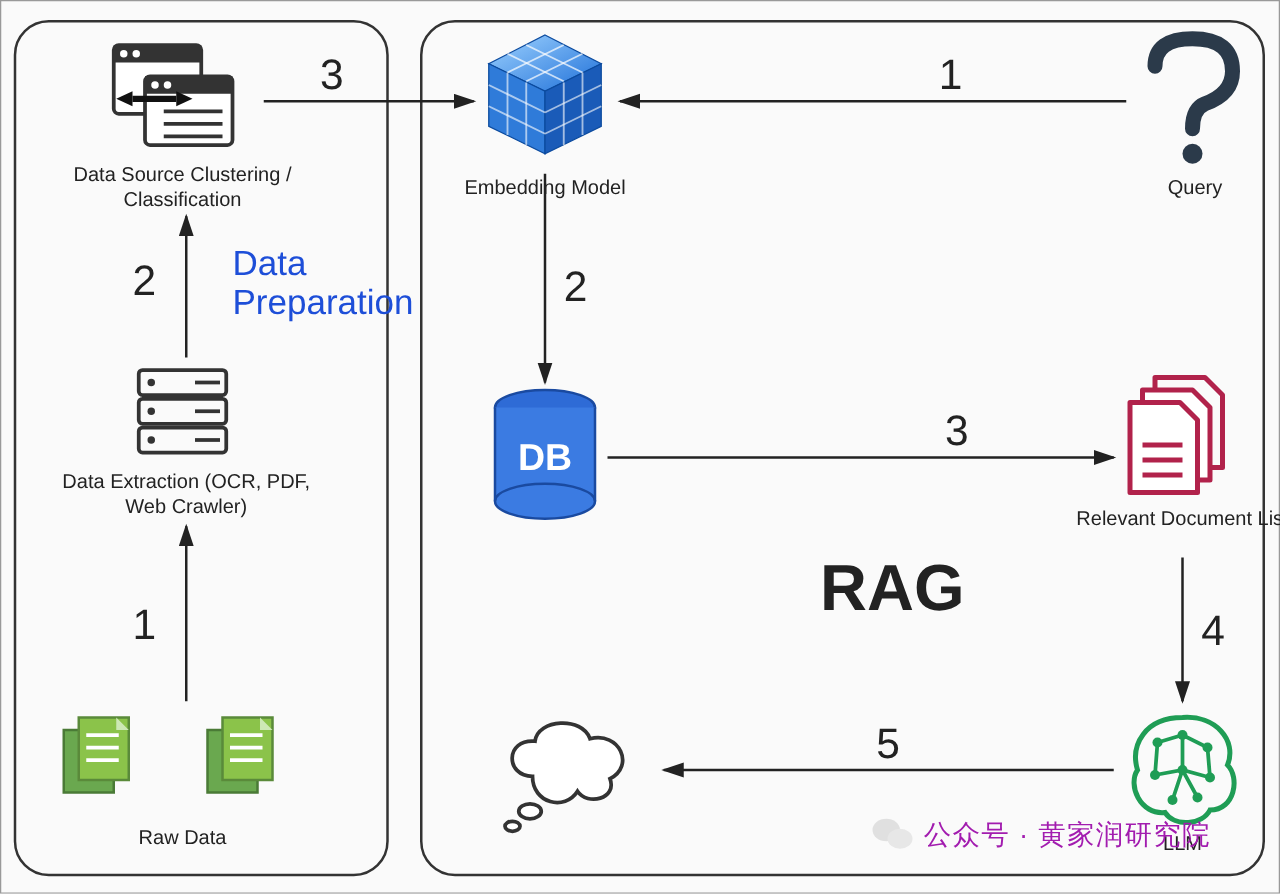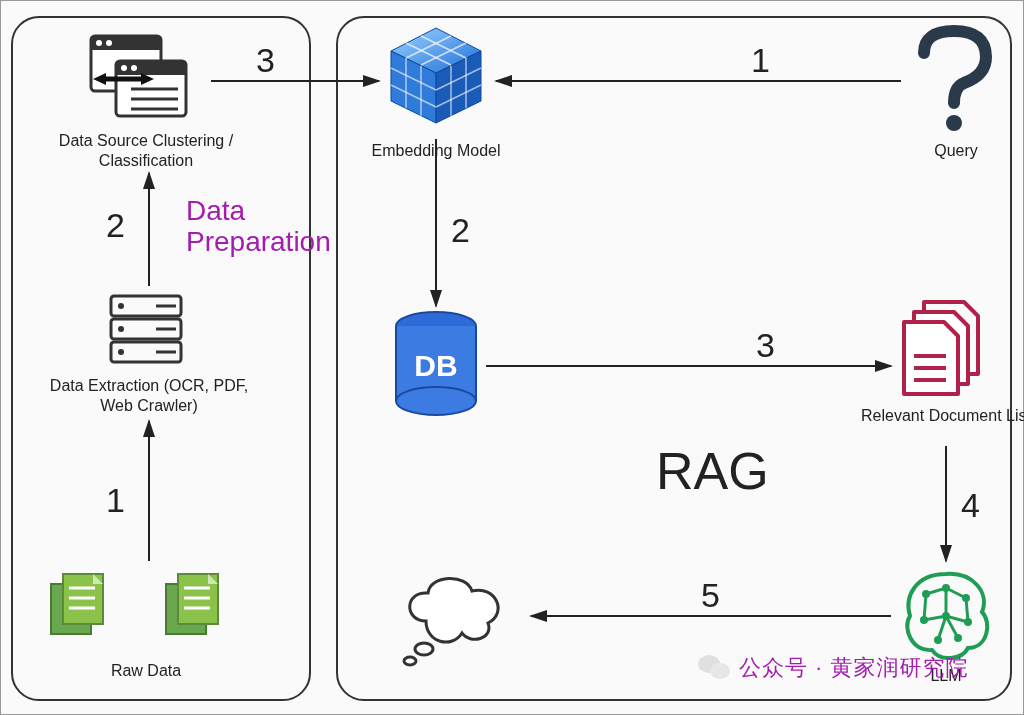--- a/index.html
+++ b/index.html
@@ -39,28 +39,28 @@
   }
   .big-num {
     position: absolute;
     font-size: 34px;
     color: #222;
     font-weight: 400;
   }
   .section-label {
     position: absolute;
     font-size: 28px;
-    color: #a21caf;
+    color: #1d4ed8;
     line-height: 1.1;
   }
   .rag-title {
     position: absolute;
     font-size: 52px;
     color: #222;
-    font-weight: 400;
+    font-weight: 700;
   }
   .watermark {
     position: absolute;
     font-size: 22px;
     color: #a21caf;
     letter-spacing: 1px;
   }
   svg.icons { position: absolute; overflow: visible; }
   .arrow { stroke: #222; stroke-width: 2; fill: none; marker-end: url(#ahead); }
 </style>

